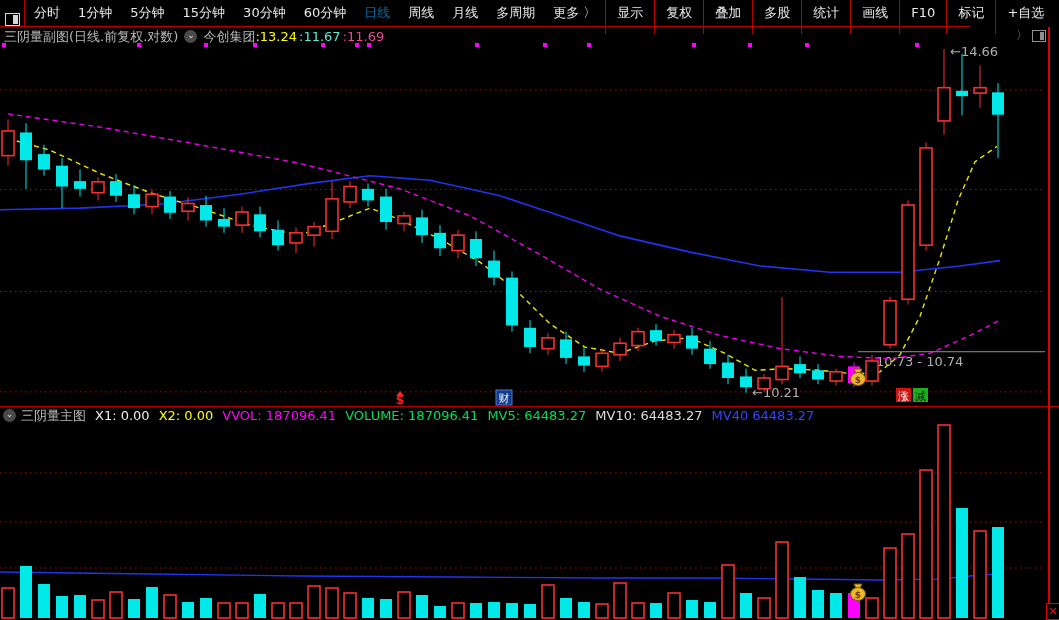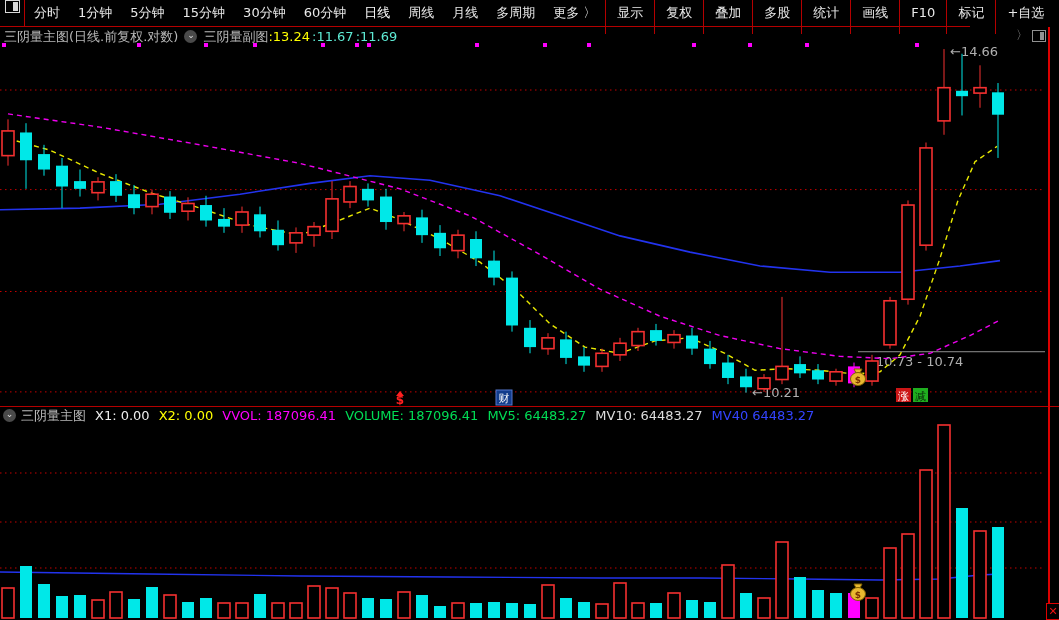--- a/index.html
+++ b/index.html
@@ -1,24 +1,24 @@
 <!DOCTYPE html>
 <html><head>
 <meta charset="utf-8">
 <style>
   html,body{margin:0;padding:0;width:1059px;height:620px;background:#000;overflow:hidden;
     font-family:"DejaVu Sans","Liberation Sans",sans-serif;}
   .menubar{position:absolute;left:0;top:0;width:970px;height:26px;background:#000;
-    border-bottom:1px solid #b40000;display:flex;align-items:flex-start;}
+    border-bottom:1px solid #b40000;display:flex;align-items:flex-end;}
   .win-icon{width:13px;height:11px;border:1px solid #d8d8d8;margin:0 4px 0 5px;position:relative;flex:none;}
   .win-icon::after{content:"";position:absolute;right:1px;top:1px;bottom:1px;width:5px;background:#d8d8d8;}
   .red-sep{width:1px;height:26px;background:#b40000;flex:none;}
   .menu-left{display:flex;align-items:center;height:100%;}
   .menu-item{padding:0 9px;font-size:13px;color:#e8e8e8;white-space:nowrap;line-height:26px;}
-  .menu-item.active{color:#ffffff;}
+  .menu-item.active{color:#0369a1;}
   .menu-right{margin-left:auto;display:flex;align-items:center;height:100%;}
   .menu-right .menu-item{border-left:1px solid #b40000;padding:8px 11px;}
   .titlebar{position:absolute;left:0;top:27px;height:19px;display:flex;align-items:center;
     font-size:13px;color:#b8b8b8;z-index:5;}
   .stock-label{margin-left:4px;}
   .circle-icon{display:inline-block;width:13px;height:13px;border-radius:50%;background:#4a4a4a;
     color:#e0e0e0;font-size:9px;line-height:11px;text-align:center;margin:0 6px;}
   .tval{margin-right:2px;}
   .subheader{position:absolute;left:0;top:406px;width:1059px;height:17px;background:#000;
     border-top:1px solid #b40000;display:flex;align-items:center;font-size:13px;color:#b8b8b8;z-index:5;}
@@ -61,24 +61,24 @@
       <span class="menu-item">多股</span>
       <span class="menu-item">统计</span>
       <span class="menu-item">画线</span>
       <span class="menu-item">F10</span>
       <span class="menu-item">标记</span>
       <span class="menu-item">+自选</span>
     </div>
 </div>
 
 <div class="titlebar">
-  <span class="stock-label">三阴量主图(日线.前复权.对数)</span>
+  <span class="stock-label">三阴量副图(日线.前复权.对数)</span>
   <span class="circle-icon">⌄</span>
-  <span>三阴量副图</span>
-  <span id="title-values"><span class="tval" style="color: rgb(255, 255, 0); margin-top: 14px;">:13.24</span><span class="tval" style="color: #5eead4;">:11.67</span><span class="tval" style="color: #5eead4;">:11.69</span></span>
+  <span>今创集团</span>
+  <span id="title-values"><span class="tval" style="color: rgb(255, 255, 0); margin-top: 14px;">:13.24</span><span class="tval" style="color: #5eead4;">:11.67</span><span class="tval" style="color: #ec4899;">:11.69</span></span>
 </div>
 
 <svg id="main-svg" width="1059" height="366" viewBox="0 40 1059 366">
     <line x1="0" y1="90.00645161290312" x2="1045" y2="90.00645161290312" stroke="#c40000" stroke-width="1" stroke-dasharray="1.5 3.5"></line>
     <line x1="0" y1="189.6" x2="1045" y2="189.6" stroke="#c40000" stroke-width="1" stroke-dasharray="1.5 3.5"></line>
     <line x1="0" y1="291.5096774193549" x2="1045" y2="291.5096774193549" stroke="#c40000" stroke-width="1" stroke-dasharray="1.5 3.5"></line>
     <line x1="0" y1="391.8752688172043" x2="1045" y2="391.8752688172043" stroke="#c40000" stroke-width="1" stroke-dasharray="1.5 3.5"></line>
     <line x1="858" y1="351.72903225806454" x2="1045" y2="351.72903225806454" stroke="#909090" stroke-width="1"></line>
     <text x="950" y="56" fill="#b0b0b0" font-size="13">←14.66</text>
     <text x="752" y="397" fill="#b0b0b0" font-size="13">←10.21</text>

